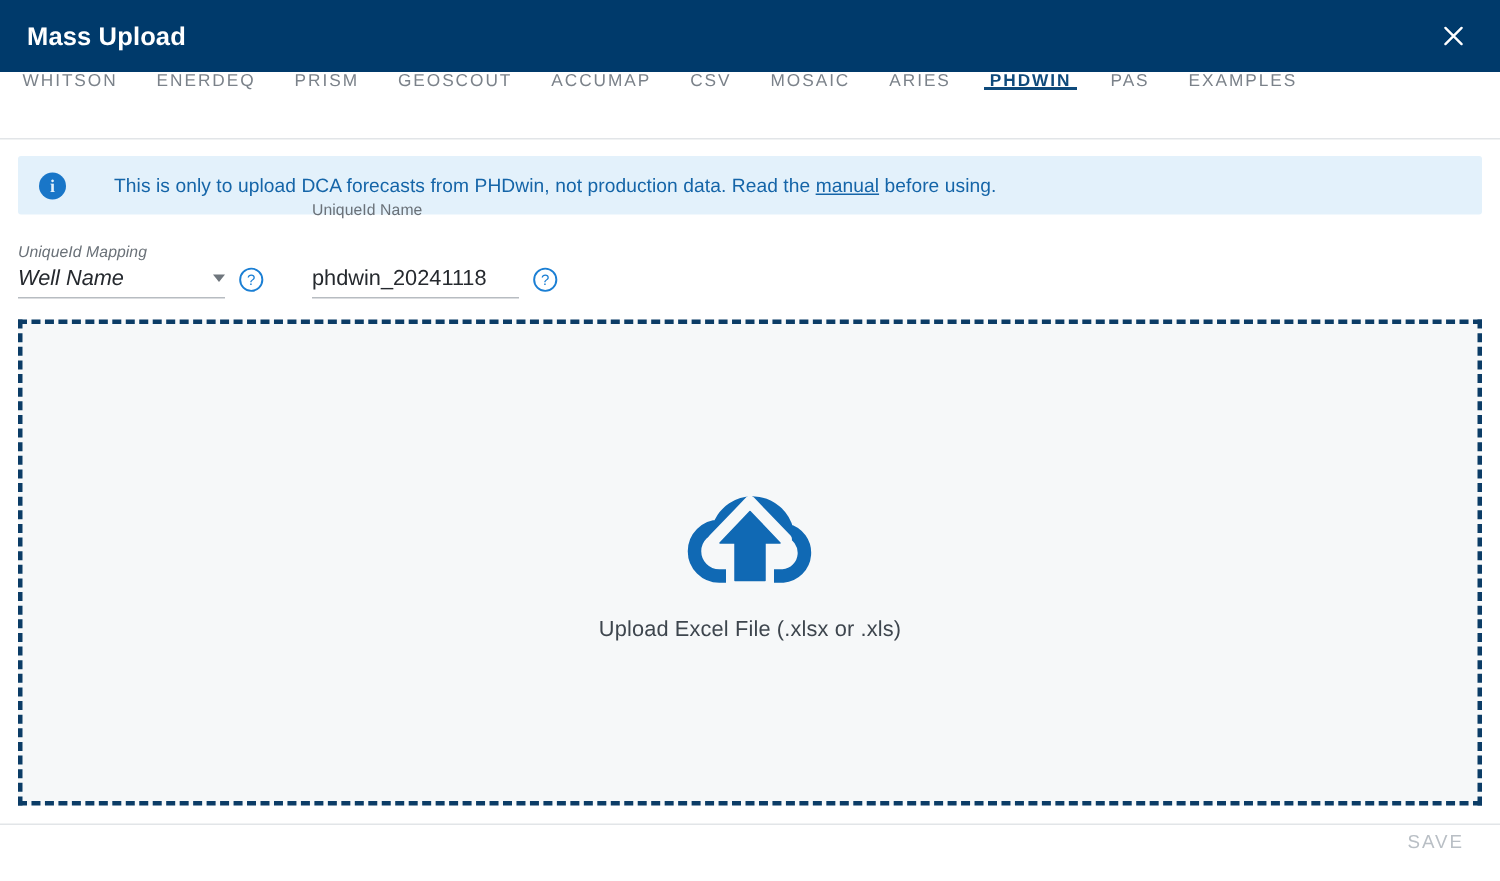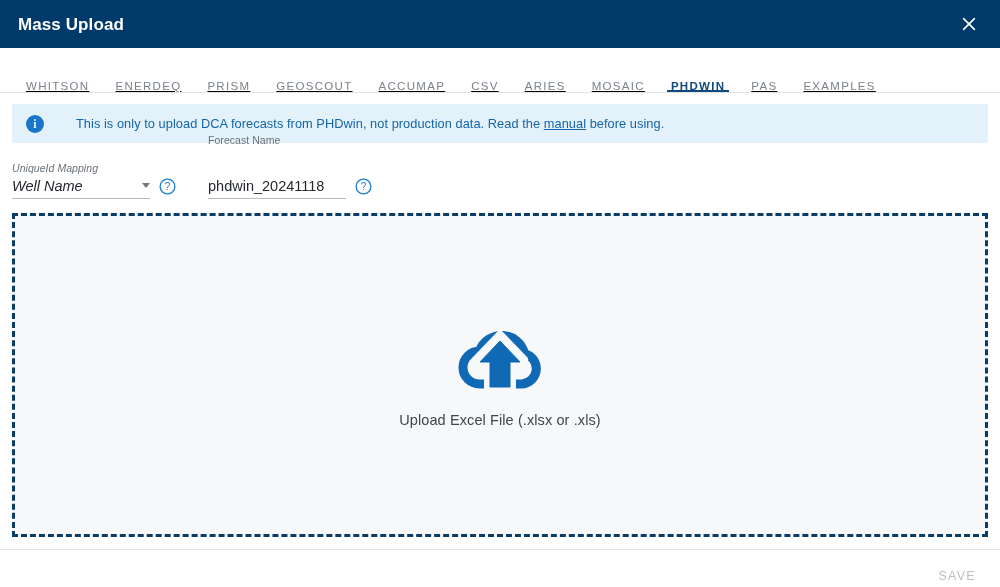--- a/index.html
+++ b/index.html
@@ -48,26 +48,25 @@
     background: transparent;
     border: none;
   }
   .close-btn svg { display: block; }
 
   
   .tabs {
     height: 45px;
     min-height: 45px;
     display: flex;
-    align-items: flex-end;
+    align-items: flex-start;
     background: #ffffff;
     border-bottom: 1px solid #e2e5e8;
-    padding-left: 13px;
+    padding-left: 2px;
     overflow: hidden;
-    text-decoration: underline;
   }
   .tab {
     display: flex;
     align-items: center;
     justify-content: center;
     position: relative;
     color: #7b828a;
     font-size: 11.5px;
     letter-spacing: 1.3px;
     font-weight: normal;
@@ -228,21 +227,21 @@
     color: #3e464e;
     letter-spacing: 0.1px;
   }
 
   
   .footer {
     height: 38px;
     min-height: 38px;
     border-top: 1px solid #e2e5e8;
     display: flex;
-    align-items: flex-end;
+    align-items: flex-start;
     justify-content: flex-end;
     padding-right: 18px;
   }
   .save-btn {
     font-size: 12.5px;
     letter-spacing: 1.3px;
     color: #b9bfc5;
     background: transparent;
     border: none;
     font-family: "Liberation Sans", sans-serif;
@@ -266,22 +265,22 @@
     </button>
   </div>
 
   <div class="tabs">
     <button class="tab">WHITSON</button>
     <button class="tab">ENERDEQ</button>
     <button class="tab">PRISM</button>
     <button class="tab">GEOSCOUT</button>
     <button class="tab">ACCUMAP</button>
     <button class="tab">CSV</button>
+    <button class="tab">MOSAIC</button>
     <button class="tab">ARIES</button>
-    <button class="tab">MOSAIC</button>
     <button class="tab active">PHDWIN</button>
     <button class="tab">PAS</button>
     <button class="tab">EXAMPLES</button>
   </div>
 
   <div class="body">
 
     <div class="info-banner">
       <div class="info-icon">i</div>
       <div class="info-text">
@@ -299,21 +298,21 @@
         </div>
       </div>
       <span class="help-icon">
         <svg width="17" height="17" viewBox="0 0 17 17">
           <circle cx="8.5" cy="8.5" r="7.4" fill="none" stroke="#1b7fd4" stroke-width="1.3"></circle>
           <text x="8.5" y="12.3" text-anchor="middle" font-family="Liberation Sans, sans-serif" font-size="10" fill="#1b7fd4">?</text>
         </svg>
       </span>
 
       <div class="field text-field">
-        <div class="field-label">Forecast Name</div>
+        <div class="field-label">UniqueId Name</div>
         <div class="field-control">
           <input class="field-value" type="text" value="phdwin_20241118" style="">
         </div>
       </div>
       <span class="help-icon">
         <svg width="17" height="17" viewBox="0 0 17 17">
           <circle cx="8.5" cy="8.5" r="7.4" fill="none" stroke="#1b7fd4" stroke-width="1.3"></circle>
           <text x="8.5" y="12.3" text-anchor="middle" font-family="Liberation Sans, sans-serif" font-size="10" fill="#1b7fd4">?</text>
         </svg>
       </span>

